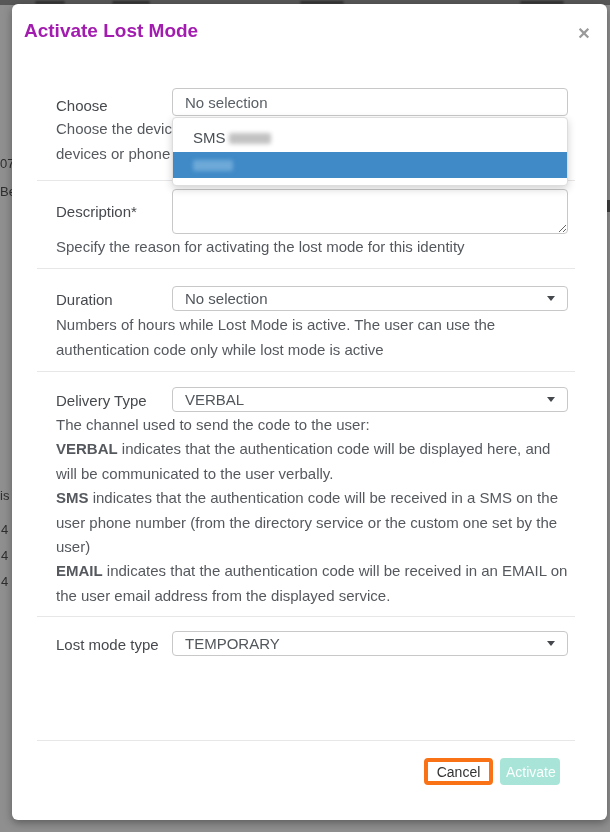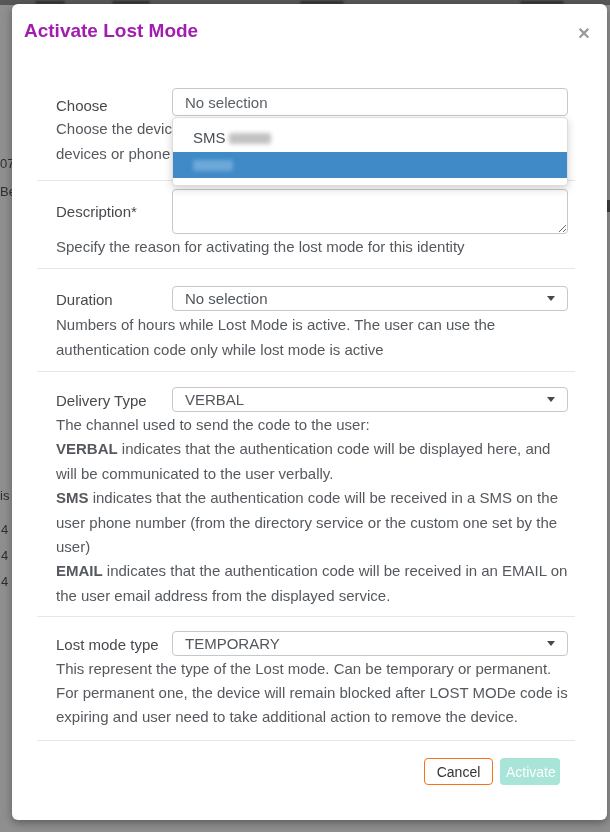--- a/index.html
+++ b/index.html
@@ -40,21 +40,21 @@
             border:1px solid #ddd;border-radius:4px;box-shadow:0 3px 8px rgba(0,0,0,.18);z-index:5;box-sizing:border-box;}
   .dd-option1{position:absolute;left:0;top:5px;height:28px;width:100%;display:flex;align-items:center;padding-left:20px;
               box-sizing:border-box;font-size:15px;color:#4a4f54;cursor:pointer;}
   .dd-option2{position:absolute;left:0;top:34px;height:26px;width:100%;background:#3f8ac7;cursor:pointer;}
   .redact{display:inline-block;height:11px;border-radius:2px;filter:blur(2px);}
   .redact-gray{width:42px;background:#c2c2c2;margin-left:3px;transform:translateY(1px);}
   .redact-blue{position:absolute;left:20px;top:8px;width:40px;background:#6ea9d8;}
 
   .btn{position:absolute;top:754px;height:27px;box-sizing:border-box;border-radius:4px;font-size:14px;
        font-family:"Liberation Sans",sans-serif;cursor:pointer;}
-  .btn-cancel{left:412px;width:69px;background:#fff;border:1px solid #f97316;color:#333;}
+  .btn-cancel{left:412px;width:69px;background:#fff;border:4px solid #f97316;color:#333;}
   .btn-activate{left:488px;width:60px;background:#a8e4d7;border:none;color:rgba(255,255,255,.95);}
 
   b{font-weight:700;}
 </style>
 </head>
 <body>
 
 <div class="stage">
 
   <div class="overlay-top">
@@ -117,20 +117,19 @@
       <b>SMS</b><span> indicates that the authentication code will be received in a SMS on the user phone number (from the directory service or the custom one set by the user)</span><br>
       <b>EMAIL</b><span> indicates that the authentication code will be received in an EMAIL on the user email address from the displayed service.</span>
     </div>
     <div class="divider" style="top:612px"></div>
 
     <div class="field-label" style="top:632px">Lost mode type</div>
     <div class="select" style="top:627px">
       <span class="value">TEMPORARY</span>
       <span class="caret"></span>
     </div>
-    <div class="help" style="top:653px;width:516px;line-height:24px">This represent the type of the Lost mode. Can be temporary or permanent. For permanent one, the device will remain blocked after LOST MODe code is expiring and user need to take additional action to remove the device.</div>
     <div class="divider" style="top:736px"></div>
 
     <button class="btn btn-cancel">Cancel</button>
     <button class="btn btn-activate">Activate</button>
 
   </div>
 </div>
 
 </body></html>

